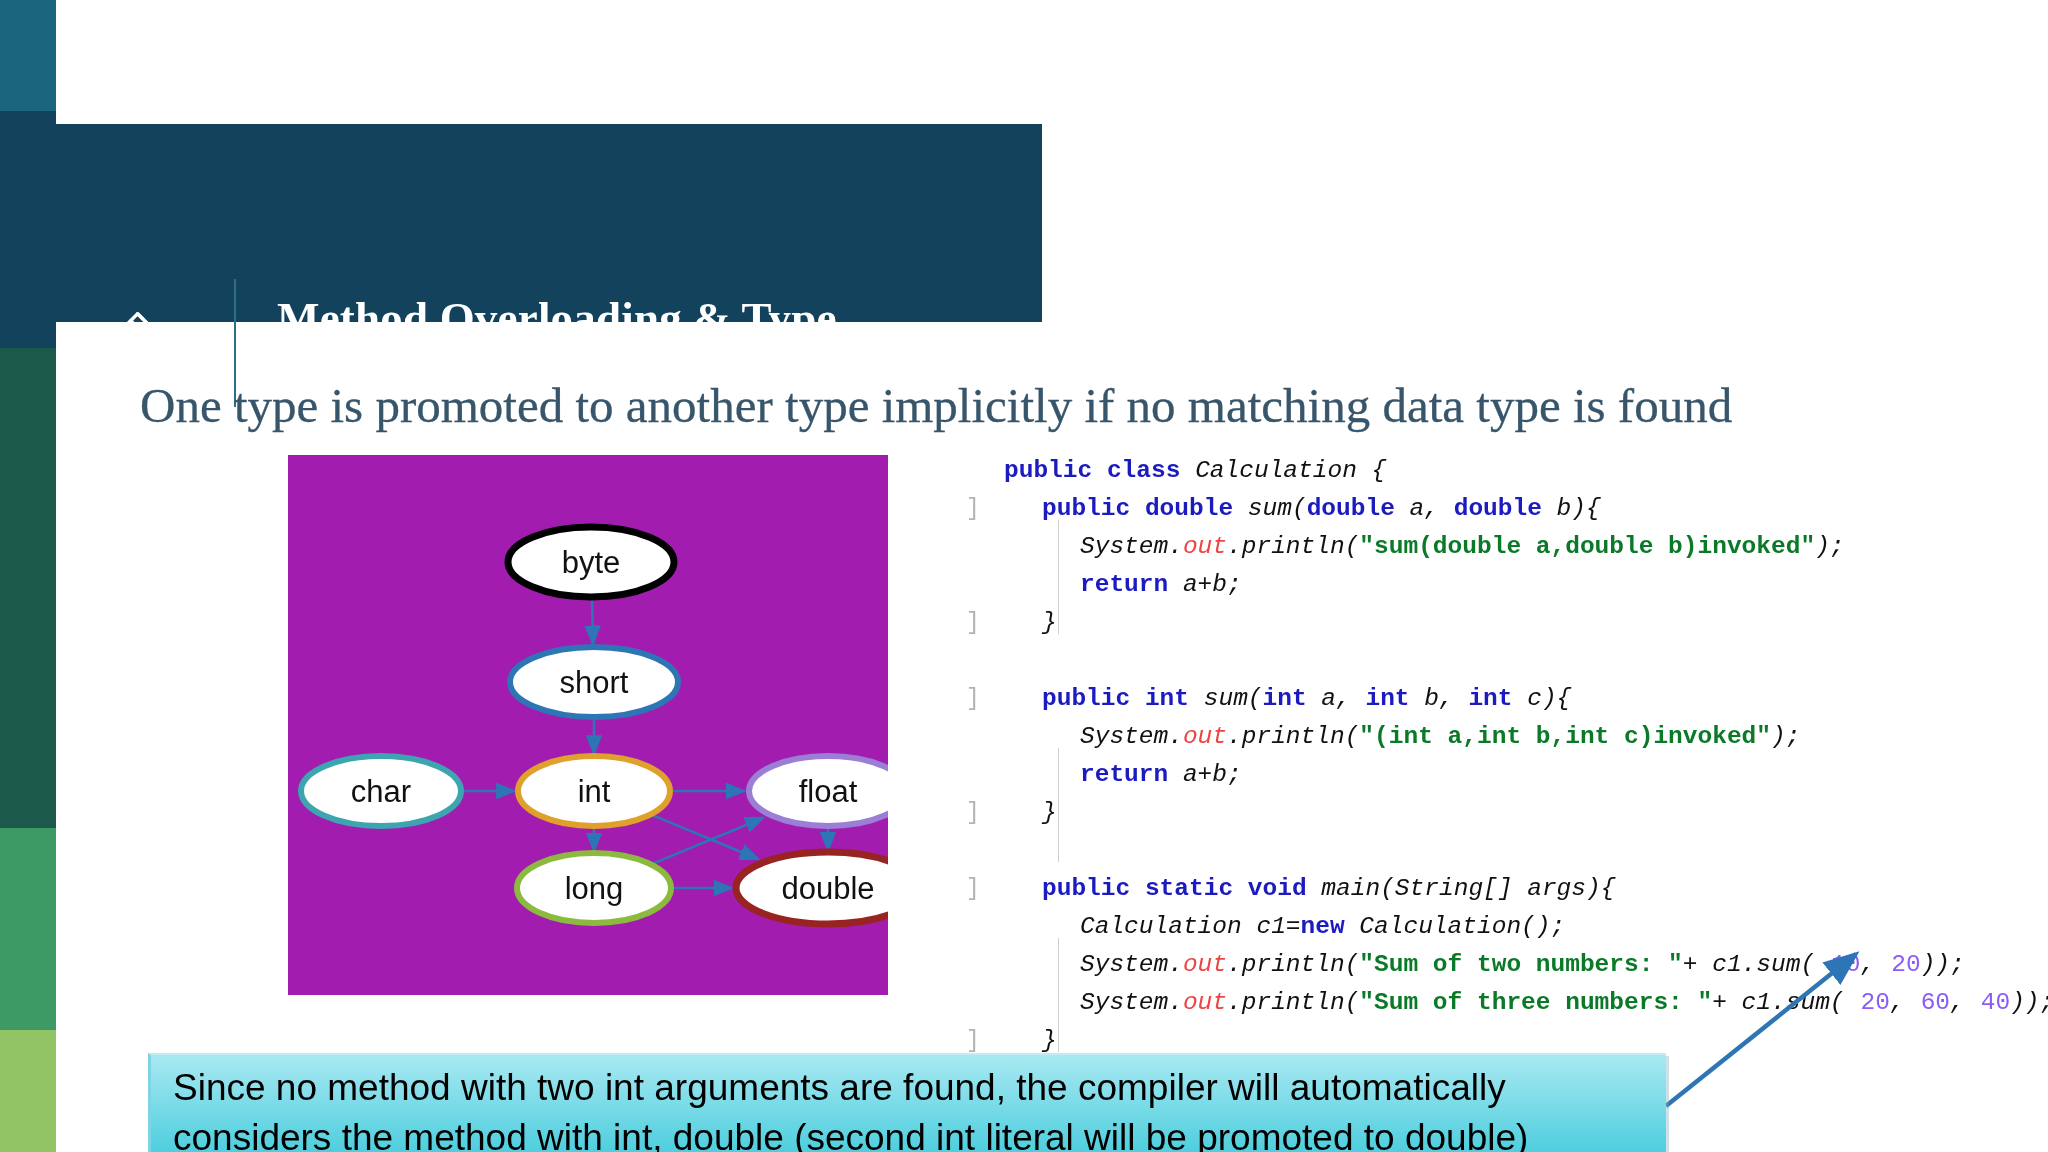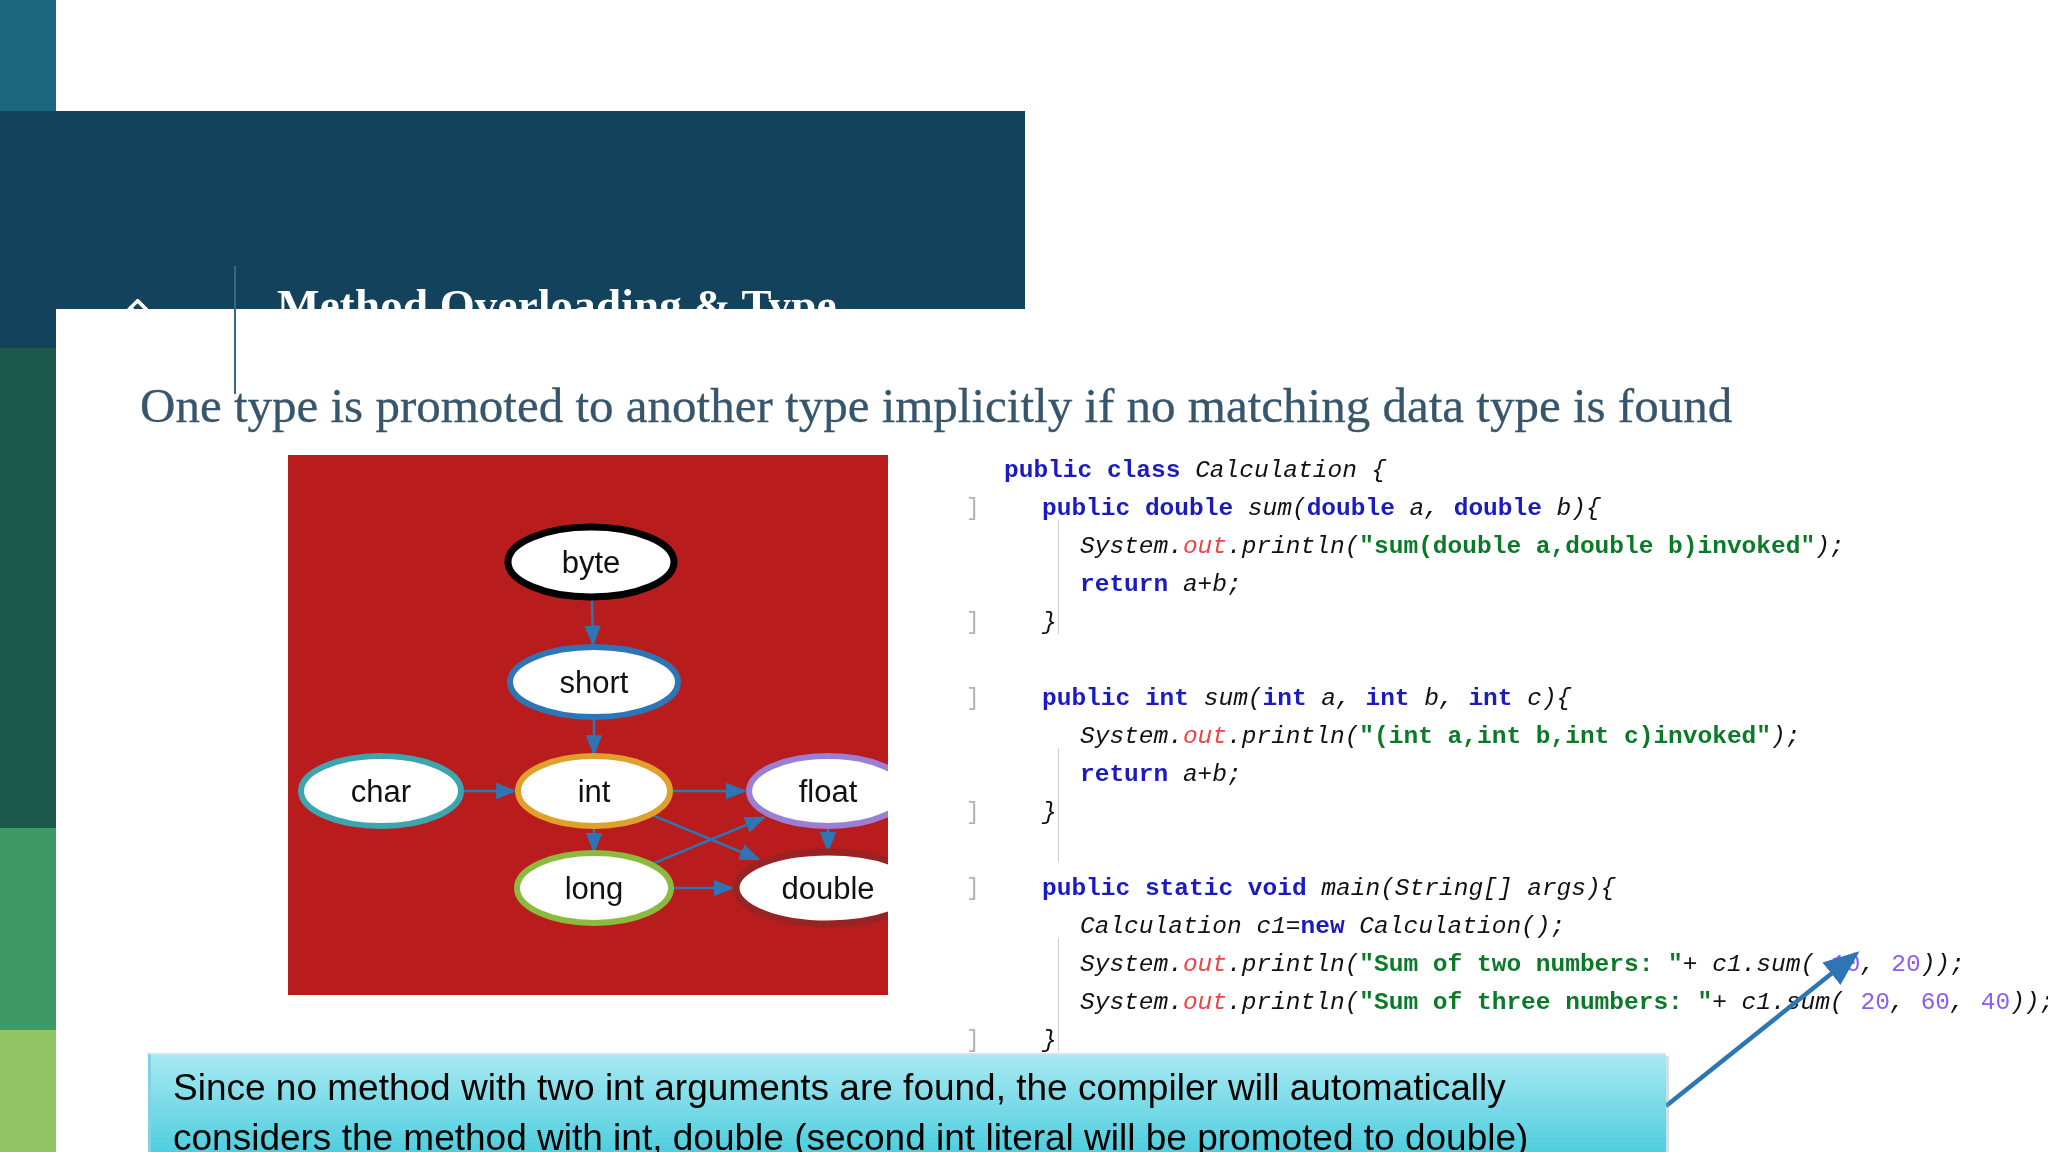--- a/index.html
+++ b/index.html
@@ -9,39 +9,39 @@
   
   .strip{position:absolute;left:0;top:0;width:56px;height:1152px;}
   .strip div{position:absolute;left:0;width:56px;}
   .band-teal     {top:0;    height:111px;}
   .band-navy     {top:111px;height:237px;}
   .band-dgreen   {top:348px;height:480px;}
   .band-mgreen   {top:828px;height:202px;}
   .band-lgreen   {top:1030px;height:122px;}
 
   
-  .titlebar{position:absolute;left:0;top:111px;width:1025px;height:198px;
-            background:#12425c;}
+  .titlebar{position:absolute;left:0;top:124px;width:1025px;height:198px;
+            background:#12425c;padding-left:17px;}
   .pencil{position:absolute;left:70px;top:178px;width:98px;height:98px;}
   .tdivider{position:absolute;left:234px;top:155px;width:2px;height:128px;
             background:#2f6d86;}
   .ttext{position:absolute;left:277px;top:163px;width:710px;
          color:#ffffff;font-family:"Liberation Serif", serif;
          font-weight:bold;font-size:45px;line-height:62px;
          letter-spacing:.2px;}
 
   
   .bodytext{position:absolute;left:140px;top:378px;width:1760px;
             color:#38566b;font-family:"Liberation Serif", serif;
             font-weight:300;font-size:49px;line-height:55px;
             -webkit-text-stroke:.3px #38566b;}
 
   
   .diagram{position:absolute;left:288px;top:455px;width:600px;height:540px;
-           background:#b91c1c;}
+           background:#a21caf;}
   .diagram svg{display:block;}
 
   
   .code{position:absolute;left:966px;top:452px;width:1082px;height:610px;
         font-family:"Liberation Mono", monospace;font-size:24.5px;
         line-height:38px;white-space:pre;color:#111;}
   .code .ln{position:relative;height:38px;}
   .gut{position:absolute;left:0px;color:#b3b3b3;font-size:23px;}
   .ctxt{position:absolute;left:38px;}
   .kw{color:#1b1bbf;font-weight:bold;}

